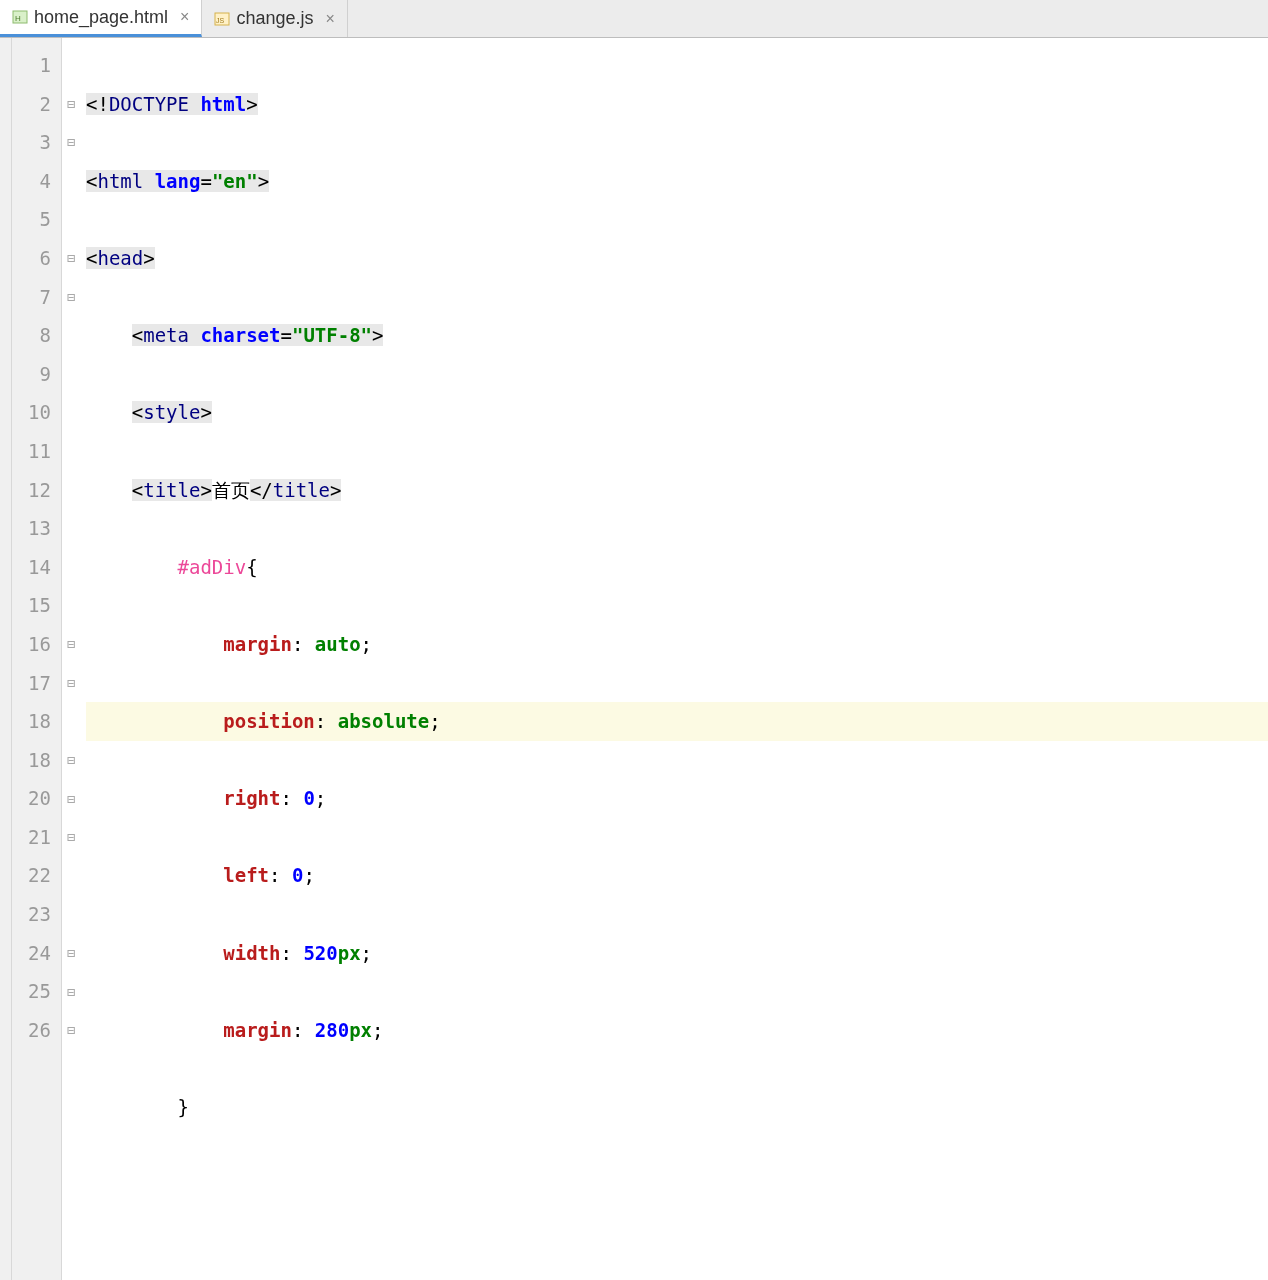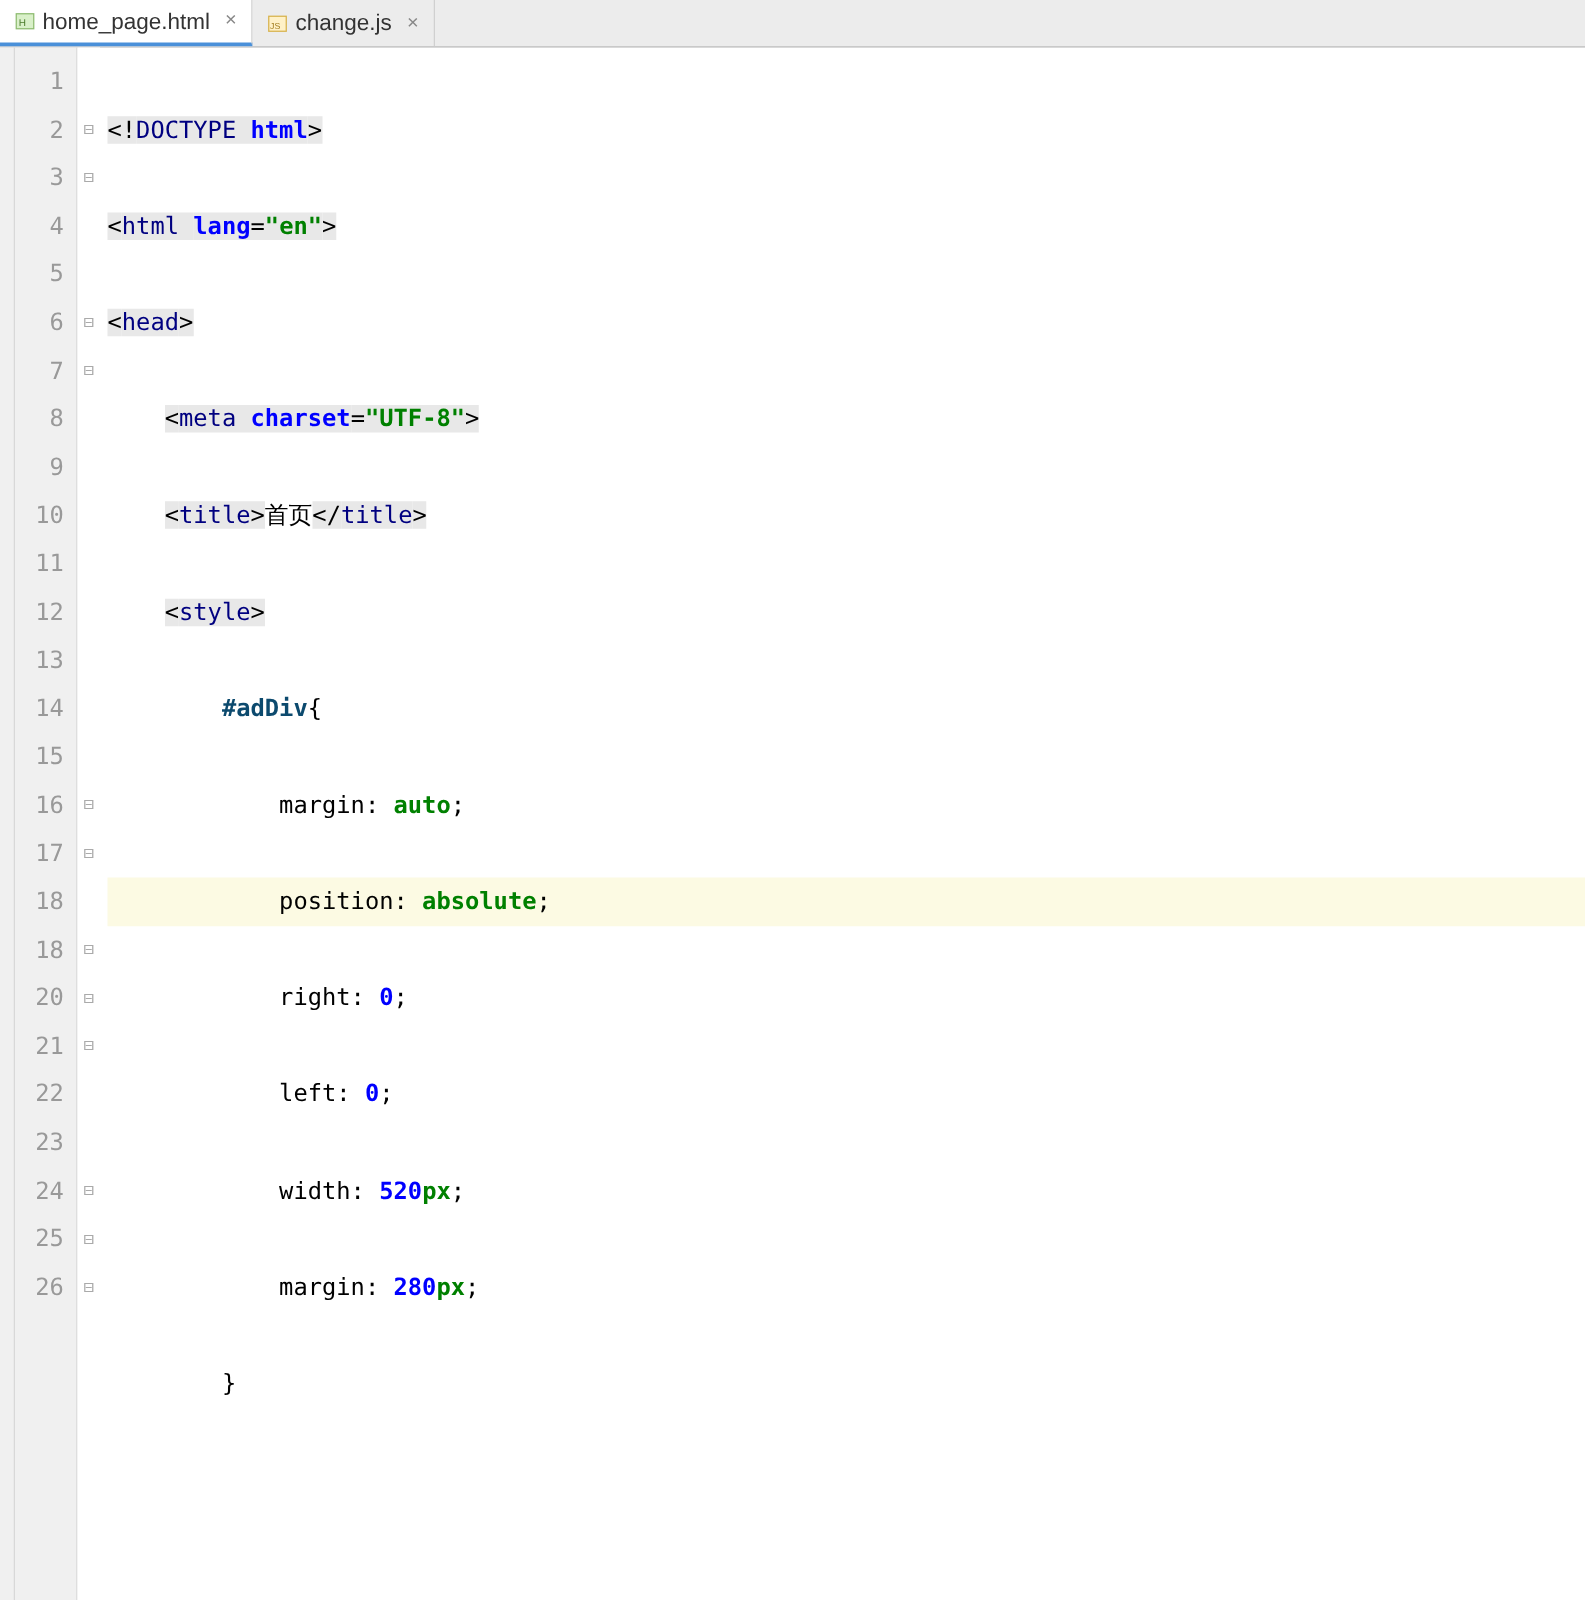--- a/index.html
+++ b/index.html
@@ -82,22 +82,22 @@
   line-height: 38.6px;
   position: relative;
 }
 .code-line { height: 38.6px; position: relative; }
 .code-line.hl-line { background: #fcfae3; } 
 .t-tag { color: #000080; font-weight: normal; background: #e8e8e8; }
 .t-attr { color: #0000ff; background: #e8e8e8; font-weight: bold;}
 .t-str { color: #008000; background: #e8e8e8; font-weight: bold;}
 .t-punct { color: #000; background: #e8e8e8; }
 .t-plain { color: #000; }
-.t-sel { color: #0c4a6e; font-weight: bold;}
-.t-prop { color: #000000; font-weight: normal; }
+.t-sel { color: #ec4899; font-weight: normal;}
+.t-prop { color: #b91c1c; font-weight: bold; }
 .t-val { color: #008000; font-weight: bold;}
 .t-num { color: #0000ff; font-weight: bold;}
 </style>
 </head>
 <body>
 
 <div class="tabs">
   <div class="tab active">
     <span class="file-icon">
       <svg viewBox="0 0 16 16">
@@ -176,22 +176,22 @@
     <div class="fm"></div>
     <div class="fm">⊟</div>
     <div class="fm">⊟</div>
     <div class="fm">⊟</div>
   </div>
   <div class="code">
 <div class="code-line"><span class="t-punct">&lt;!</span><span class="t-tag">DOCTYPE </span><span class="t-attr">html</span><span class="t-punct">&gt;</span></div>
 <div class="code-line"><span class="t-punct">&lt;</span><span class="t-tag">html </span><span class="t-attr">lang</span><span class="t-punct">=</span><span class="t-str">"en"</span><span class="t-punct">&gt;</span></div>
 <div class="code-line"><span class="t-punct">&lt;</span><span class="t-tag">head</span><span class="t-punct">&gt;</span></div>
 <div class="code-line">    <span class="t-punct">&lt;</span><span class="t-tag">meta </span><span class="t-attr">charset</span><span class="t-punct">=</span><span class="t-str">"UTF-8"</span><span class="t-punct">&gt;</span></div>
+<div class="code-line">    <span class="t-punct">&lt;</span><span class="t-tag">style</span><span class="t-punct">&gt;</span></div>
 <div class="code-line">    <span class="t-punct">&lt;</span><span class="t-tag">title</span><span class="t-punct">&gt;</span><span class="t-plain">首页</span><span class="t-punct">&lt;/</span><span class="t-tag">title</span><span class="t-punct">&gt;</span></div>
-<div class="code-line">    <span class="t-punct">&lt;</span><span class="t-tag">style</span><span class="t-punct">&gt;</span></div>
 <div class="code-line">        <span class="t-sel">#adDiv</span><span class="t-plain">{</span></div>
 <div class="code-line">            <span class="t-prop">margin</span><span class="t-plain">: </span><span class="t-val">auto</span><span class="t-plain">;</span></div>
 <div class="code-line hl-line">            <span class="t-prop">position</span><span class="t-plain">: </span><span class="t-val">absolute</span><span class="t-plain">;</span></div>
 <div class="code-line">            <span class="t-prop">right</span><span class="t-plain">: </span><span class="t-num">0</span><span class="t-plain">;</span></div>
 <div class="code-line">            <span class="t-prop">left</span><span class="t-plain">: </span><span class="t-num">0</span><span class="t-plain">;</span></div>
 <div class="code-line">            <span class="t-prop">width</span><span class="t-plain">: </span><span class="t-num">520</span><span class="t-val">px</span><span class="t-plain">;</span></div>
 <div class="code-line">            <span class="t-prop">margin</span><span class="t-plain">: </span><span class="t-num">280</span><span class="t-val">px</span><span class="t-plain">;</span></div>
 <div class="code-line">        <span class="t-plain">}</span></div>
 
 

